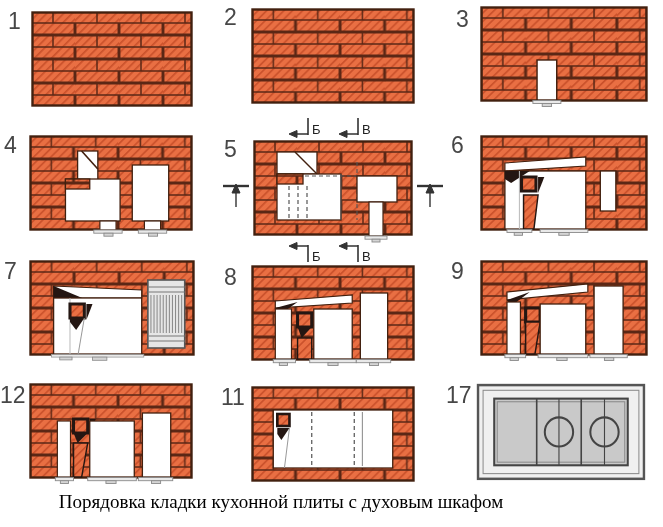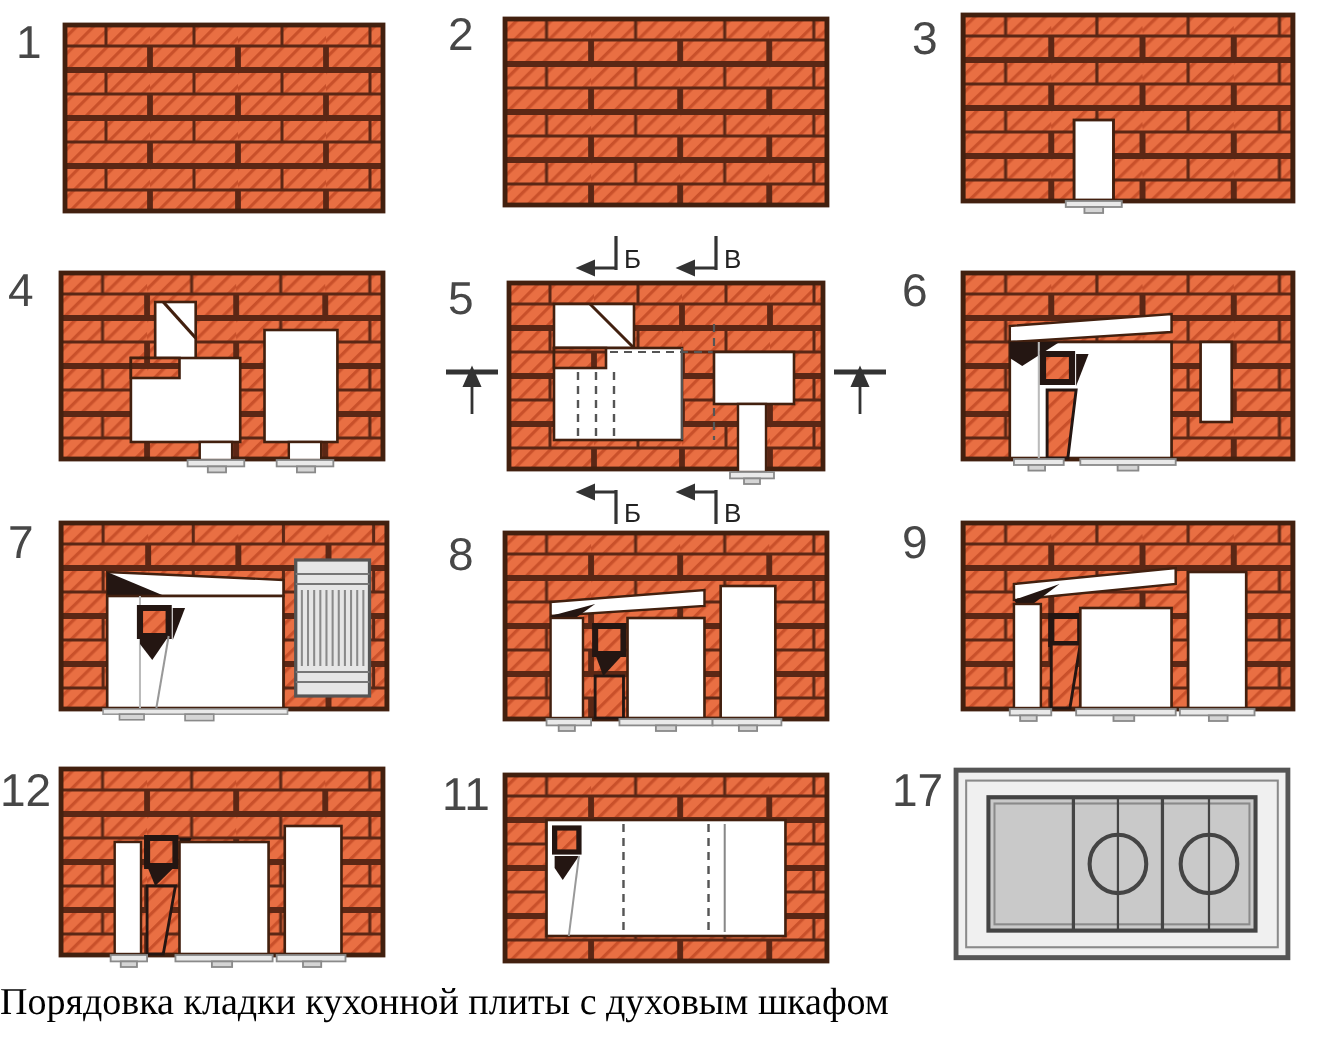--- a/index.html
+++ b/index.html
@@ -1,20 +1,20 @@
 <!DOCTYPE html>
 <html><head>
 <meta charset="utf-8">
 <style>
   html,body{margin:0;padding:0;background:#fff;}
   #stage{position:relative;width:663px;height:527px;background:#ffffff;overflow:hidden;
          font-family:"Liberation Sans",sans-serif;}
   .num{position:absolute;font-size:23px;color:#474747;line-height:1;}
   .panel{position:absolute;overflow:visible;}
-  #caption{position:absolute;left:0;top:491px;width:562px;text-align:left;
+  #caption{position:absolute;left:0;top:491px;width:562px;text-align:center;
            font-family:"Liberation Serif",serif;font-size:19px;color:#000;}
   svg text{font-family:"Liberation Sans",sans-serif;font-size:13px;fill:#222;}
 </style>
 </head>
 <body>
 
 <div id="stage">
 
   <svg width="0" height="0" style="position:absolute" aria-hidden="true">
     <defs>

